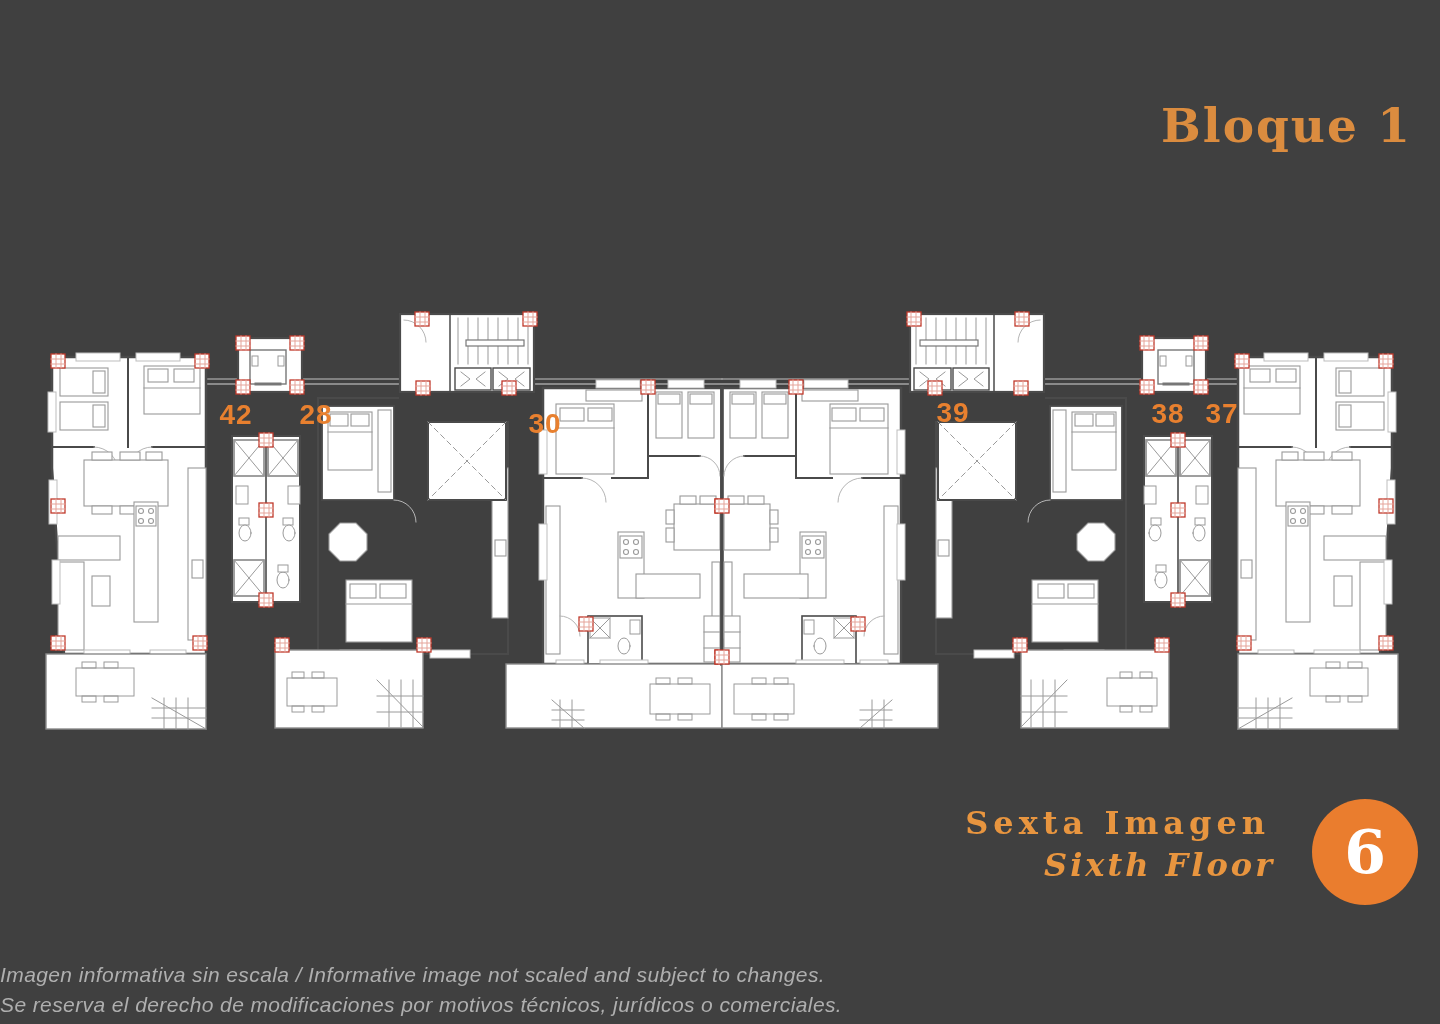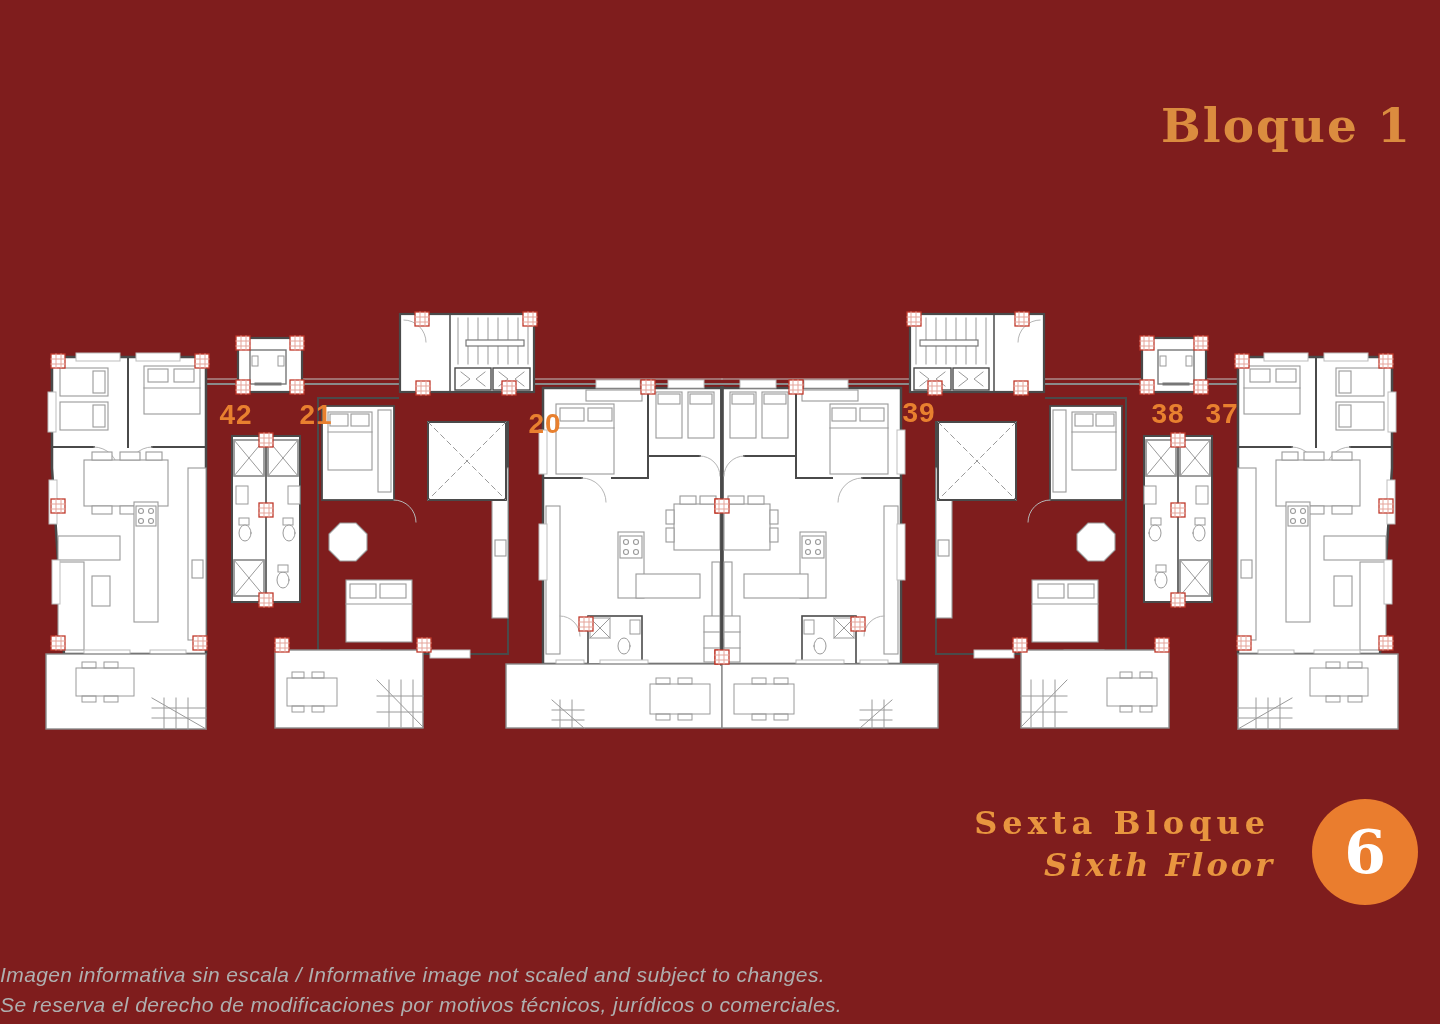--- a/index.html
+++ b/index.html
@@ -1,16 +1,16 @@
 <!DOCTYPE html>
 <html><head>
 <meta charset="utf-8">
 <style>
   html,body{margin:0;padding:0;background:#fff;}
-  .canvas{position:relative;width:1440px;height:1024px;background:#7f1d1d;overflow:hidden;
+  .canvas{position:relative;width:1440px;height:1024px;background:#404040;overflow:hidden;
           font-family:"Liberation Sans",sans-serif;}
   .title{position:absolute;top:98px;right:28px;
          font-family:"DejaVu Serif",serif;font-weight:bold;font-size:47px;letter-spacing:2px;}
   .plan-svg{position:absolute;left:0;top:0;}
   .unit-label{position:absolute;transform:translate(-50%,-50%);
               font-weight:bold;font-size:28px;letter-spacing:1px;
               font-family:"Liberation Sans",sans-serif;}
   .floor-es{position:absolute;top:804px;right:170px;white-space:nowrap;
             font-family:"DejaVu Serif",serif;font-weight:bold;font-size:32px;letter-spacing:5px;}
   .floor-en{position:absolute;top:846px;right:165px;white-space:nowrap;
@@ -282,28 +282,28 @@
         <use href="#pillar" x="722" y="657"></use>
           <use href="#pillar" x="586" y="624"></use>
       </g>
     </g>
 
     <use href="#half-plan" transform="matrix(-1,0,0,1,1444,0)"></use>
   </svg>
 
   <div>
       <div class="unit-label" style="left: 236px; top: 415px; color: rgb(232, 128, 47);">42</div>
-      <div class="unit-label" style="left: 316px; top: 415px; color: rgb(232, 128, 47);">21</div>
-      <div class="unit-label" style="left: 545px; top: 424px; color: rgb(232, 128, 47);">20</div>
-      <div class="unit-label" style="left: 919px; top: 413px; color: rgb(232, 128, 47);">39</div>
+      <div class="unit-label" style="left: 316px; top: 415px; color: rgb(232, 128, 47);">28</div>
+      <div class="unit-label" style="left: 545px; top: 424px; color: rgb(232, 128, 47);">30</div>
+      <div class="unit-label" style="left: 953px; top: 413px; color: rgb(232, 128, 47);">39</div>
       <div class="unit-label" style="left: 1144px; top: 414px; color: rgb(232, 128, 47); margin-left: 24px;">38</div>
       <div class="unit-label" style="left: 1222px; top: 414px; color: rgb(232, 128, 47);">37</div>
     </div>
 
-  <div class="floor-es" style="color: rgb(232, 149, 63);">Sexta Bloque</div>
+  <div class="floor-es" style="color: rgb(232, 149, 63);">Sexta Imagen</div>
   <div class="floor-en" style="color: rgb(232, 149, 63);">Sixth Floor</div>
 
   <div class="badge" style="background: rgb(234, 125, 46); color: rgb(255, 255, 255);">
     <span>6</span>
   </div>
 
   <div class="disclaimer" style="color: rgb(175, 175, 175);">
     <div>Imagen informativa sin escala /  Informative image not scaled and subject to changes.</div>
     <div>Se reserva el derecho de modificaciones por motivos técnicos, jurídicos o comerciales.</div>
   </div>

